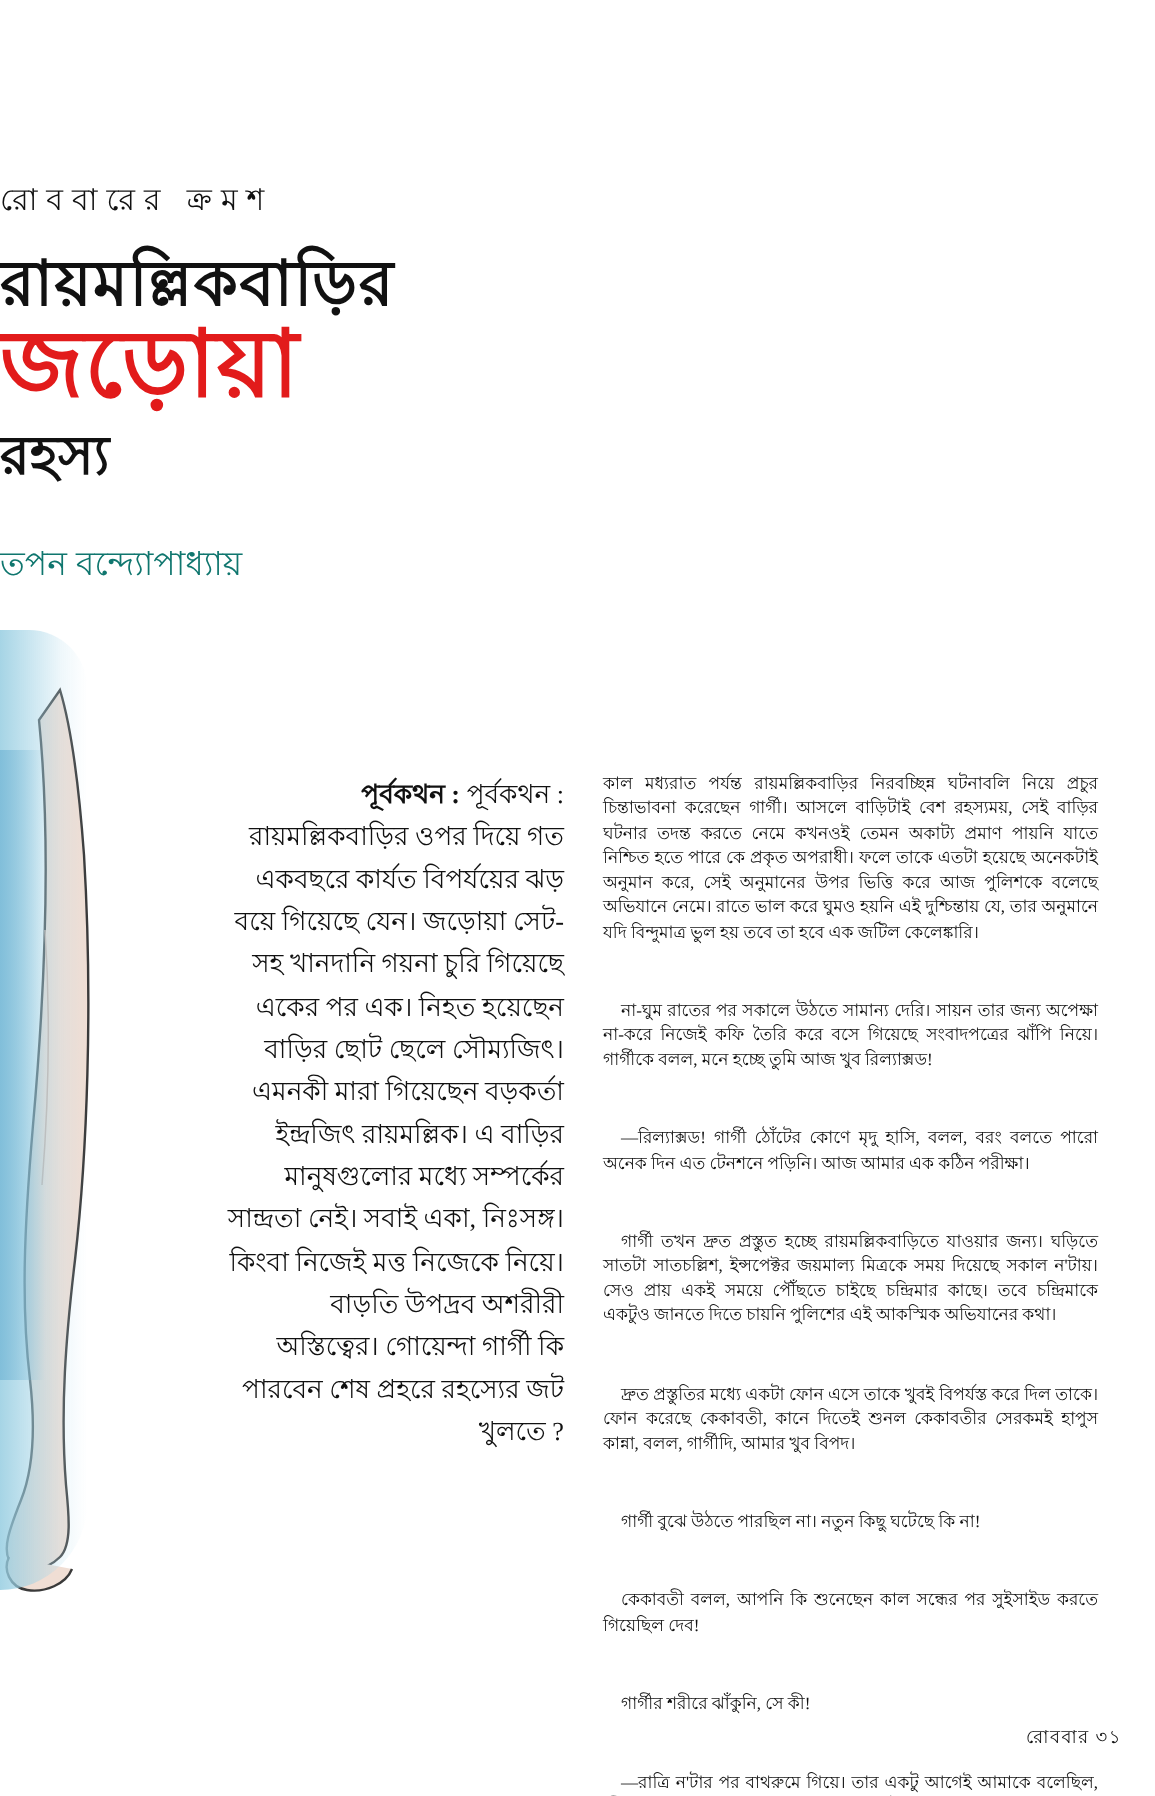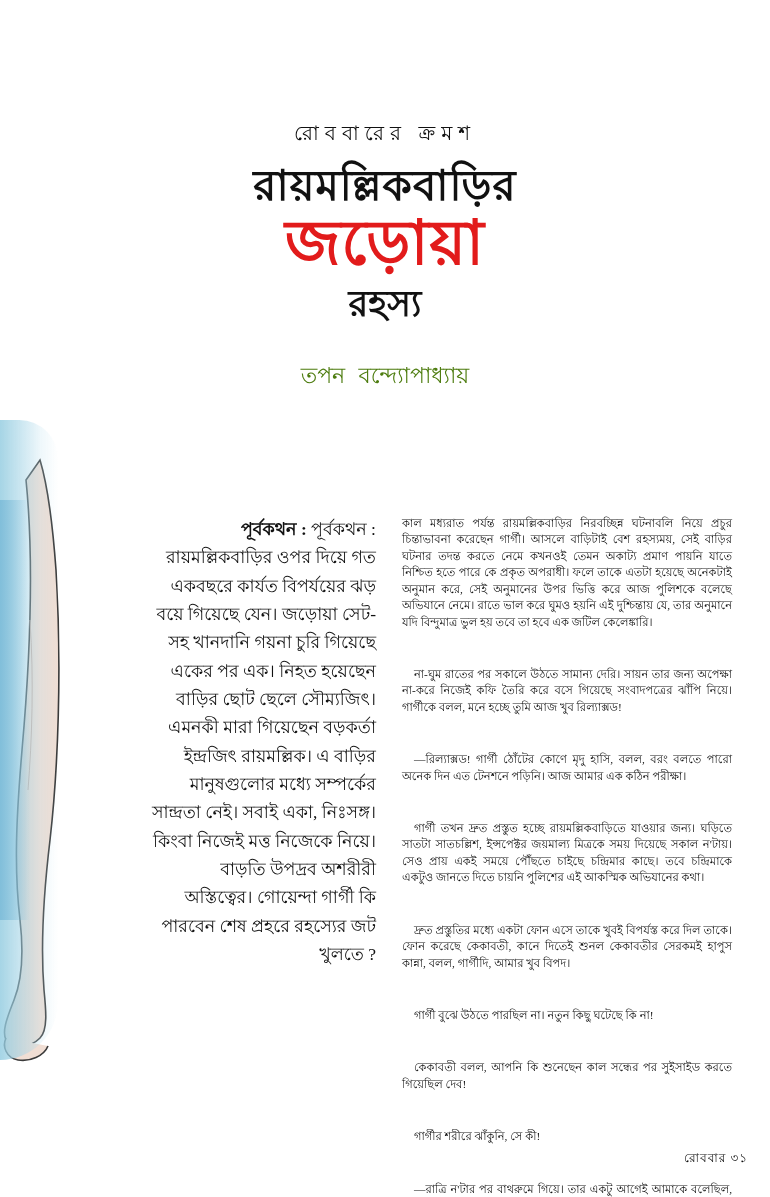--- a/index.html
+++ b/index.html
@@ -43,32 +43,31 @@
     height: 420px;
     background: linear-gradient(to right, rgba(120,185,215,0.8), rgba(255,255,255,0));
   }
 
   
   .title-block {
     position: absolute;
     left: 0;
     right: 0;
     top: 118px;
-    text-align: center;
   }
   .kicker {
     font-family: "Liberation Sans", sans-serif;
     font-size: 20px;
     letter-spacing: 6px;
     color: #111;
     font-weight: 400;
     margin-bottom: 14px;
   }
   .title-line1 {
-    font-family: Liberation Mono, monospace;
+    font-family: Liberation Sans, sans-serif;
     font-weight: bold;
     font-size: 42px;
     letter-spacing: 1px;
     color: #111;
     line-height: 1.15;
     margin-bottom: 2px;
   }
   .title-line2 {
     font-family: Liberation Mono, monospace;
     font-weight: bold;
@@ -80,23 +79,23 @@
   }
   .title-line3 {
     font-family: "Liberation Sans", sans-serif;
     font-weight: bold;
     font-size: 36px;
     color: #111;
     line-height: 1.2;
     margin-bottom: 32px;
   }
   .byline {
-    font-family: Liberation Mono, monospace;
+    font-family: Liberation Sans, sans-serif;
     font-size: 22px;
-    color: #4d7c0f;
+    color: #0f766e;
   }
 
   
   .columns {
     position: absolute;
     top: 515px;
     left: 148px;
     width: 600px;
     display: flex;
     gap: 26px;

